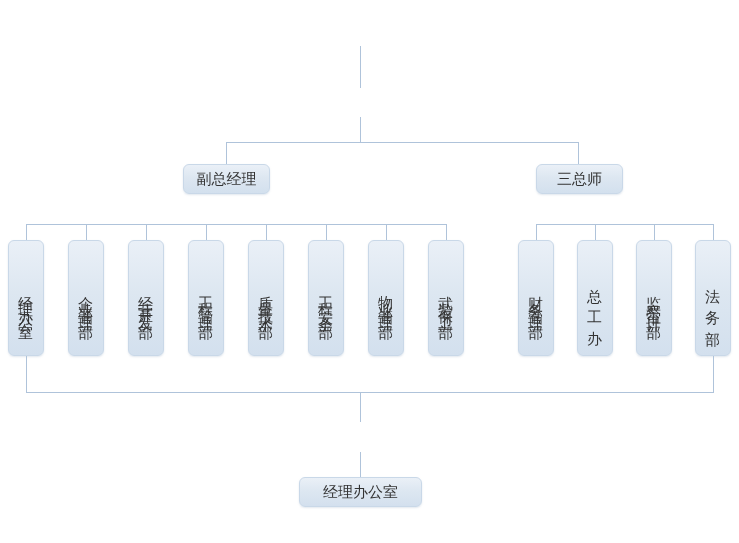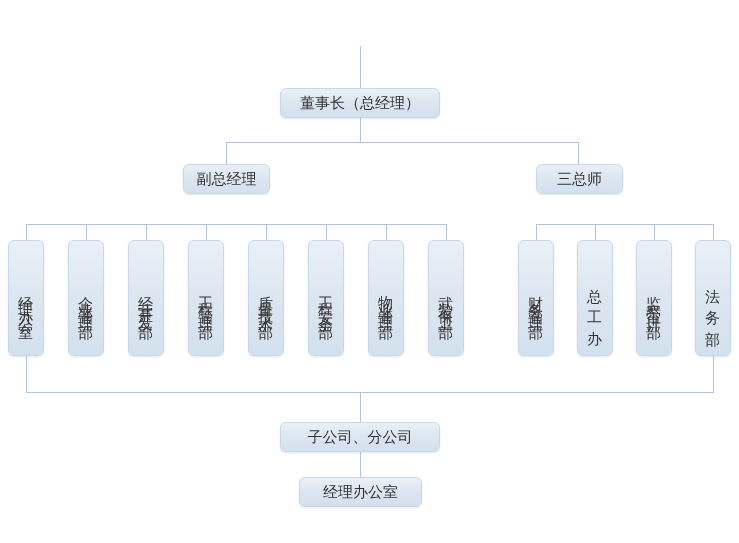--- a/index.html
+++ b/index.html
@@ -26,21 +26,20 @@
   .vline,.hline{position:absolute;background:#afc3da;}
   .vline{width:1px;}
   .hline{height:1px;}
 </style>
 </head>
 <body>
 
 <div id="canvas">
 
 
-  <div class="node hnode" style="left:280px;top:88px;width:160px;">董事长（总经理）</div>
 
   <div class="node hnode" style="left:183px;top:164px;width:87px;">副总经理</div>
   <div class="node hnode" style="left:536px;top:164px;width:87px;">三总师</div>
 
   <div class="node vnode" style="left:8px;top:240px;">
       <span class="vt vt5">经理办公室</span>
     </div>
   <div class="node vnode" style="left:68px;top:240px;">
       <span class="vt vt5">企业管理部</span>
     </div>
@@ -69,21 +68,20 @@
   <div class="node vnode" style="left:577px;top:240px;">
       <span class="vt vt3">总工办</span>
     </div>
   <div class="node vnode" style="left:636px;top:240px;">
       <span class="vt vt5">监察审计部</span>
     </div>
   <div class="node vnode" style="left:695px;top:240px;">
       <span class="vt vt3">法务部</span>
     </div>
 
-  <div class="node hnode" style="left:280px;top:422px;width:160px;">子公司、分公司</div>
   <div class="node hnode" style="left:299px;top:477px;width:123px;">经理办公室</div>
 
   <div class="vline" style="left:360px;top:46px;height:42px;"></div>
   <div class="vline" style="left:360px;top:117px;height:25px;"></div>
   <div class="vline" style="left:226px;top:142px;height:22px;"></div>
   <div class="vline" style="left:578px;top:142px;height:22px;"></div>
 
   <div class="vline" style="left:26px;top:224px;height:16px;"></div>
   <div class="vline" style="left:86px;top:224px;height:16px;"></div>
   <div class="vline" style="left:146px;top:224px;height:16px;"></div>

